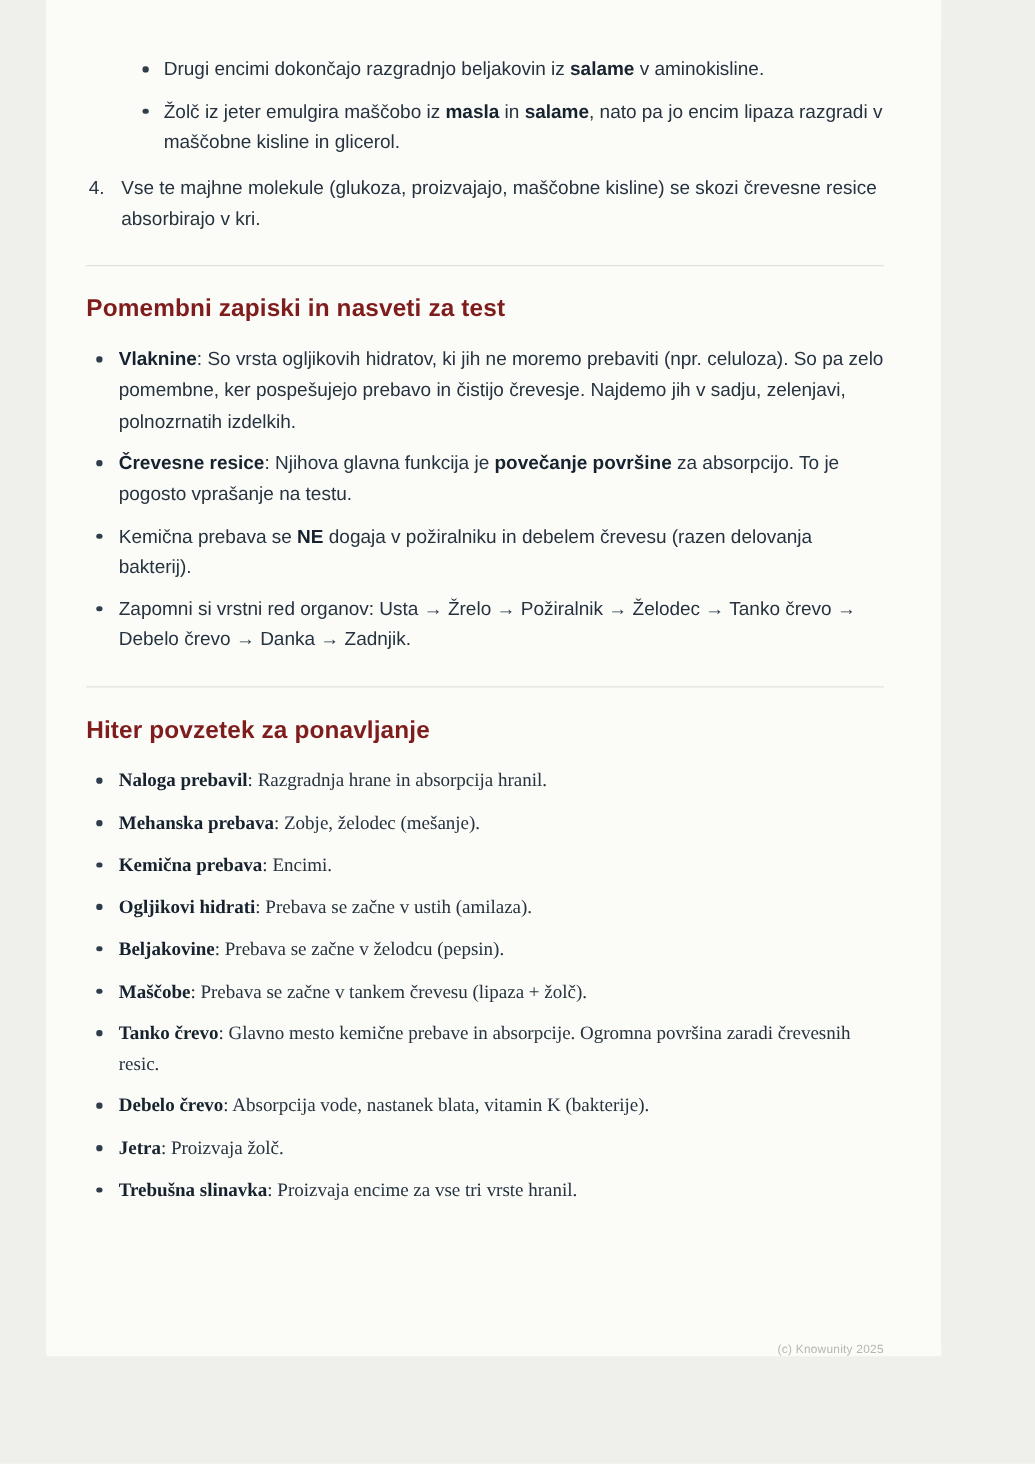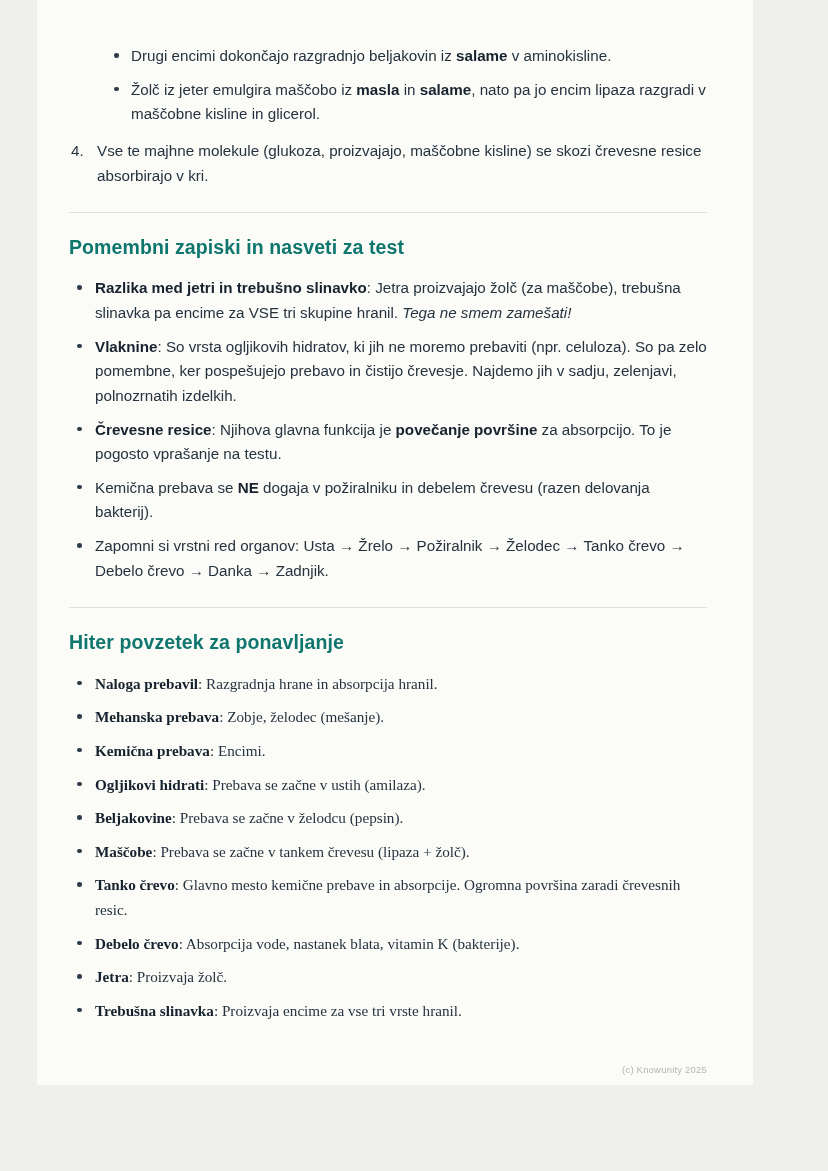--- a/index.html
+++ b/index.html
@@ -124,32 +124,32 @@
   }
   hr.sep {
     border: 0;
     border-top: 1px solid #e2e2dc;
     margin: 24px 0 22px 0;
   }
   h2.section {
     font-size: 19.5px;
     line-height: 1.3;
     font-weight: 700;
-    color: #0f766e;
+    color: #7f1d1d;
     margin: 0 0 16px 0;
     letter-spacing: 0.1px;
   }
   .tight > li {
     margin-bottom: 10px;
     font-family: Liberation Serif, serif;
   }
   .footer {
     position: absolute;
     right: 46px;
-    bottom: 10px;
+    bottom: 0;
     font-size: 9.5px;
     color: #b6b6ae;
     letter-spacing: 0.2px;
   }
 </style>
 </head>
 <body>
 
 <div class="right-gutter"></div>
 <div class="scroll-track"></div>
@@ -168,21 +168,20 @@
       <li class="step">
         <span class="num">4.</span>
         <span>Vse te majhne molekule (glukoza, proizvajajo, maščobne kisline) se skozi črevesne resice absorbirajo v kri.</span>
       </li>
     </ol>
 
     <hr class="sep">
 
     <h2 class="section">Pomembni zapiski in nasveti za test</h2>
     <ul class="bullets">
-      <li><b>Razlika med jetri in trebušno slinavko</b>: Jetra proizvajajo žolč (za maščobe), trebušna slinavka pa encime za VSE tri skupine hranil. <i>Tega ne smem zamešati!</i></li>
       <li><b>Vlaknine</b>: So vrsta ogljikovih hidratov, ki jih ne moremo prebaviti (npr. celuloza). So pa zelo pomembne, ker pospešujejo prebavo in čistijo črevesje. Najdemo jih v sadju, zelenjavi, polnozrnatih izdelkih.</li>
       <li><b>Črevesne resice</b>: Njihova glavna funkcija je <b>povečanje površine</b> za absorpcijo. To je pogosto vprašanje na testu.</li>
       <li>Kemična prebava se <b>NE</b> dogaja v požiralniku in debelem črevesu (razen delovanja bakterij).</li>
       <li>Zapomni si vrstni red organov: Usta → Žrelo → Požiralnik → Želodec → Tanko črevo → Debelo črevo → Danka → Zadnjik.</li>
     </ul>
 
     <hr class="sep">
 
     <h2 class="section">Hiter povzetek za ponavljanje</h2>
     <ul class="bullets tight">

